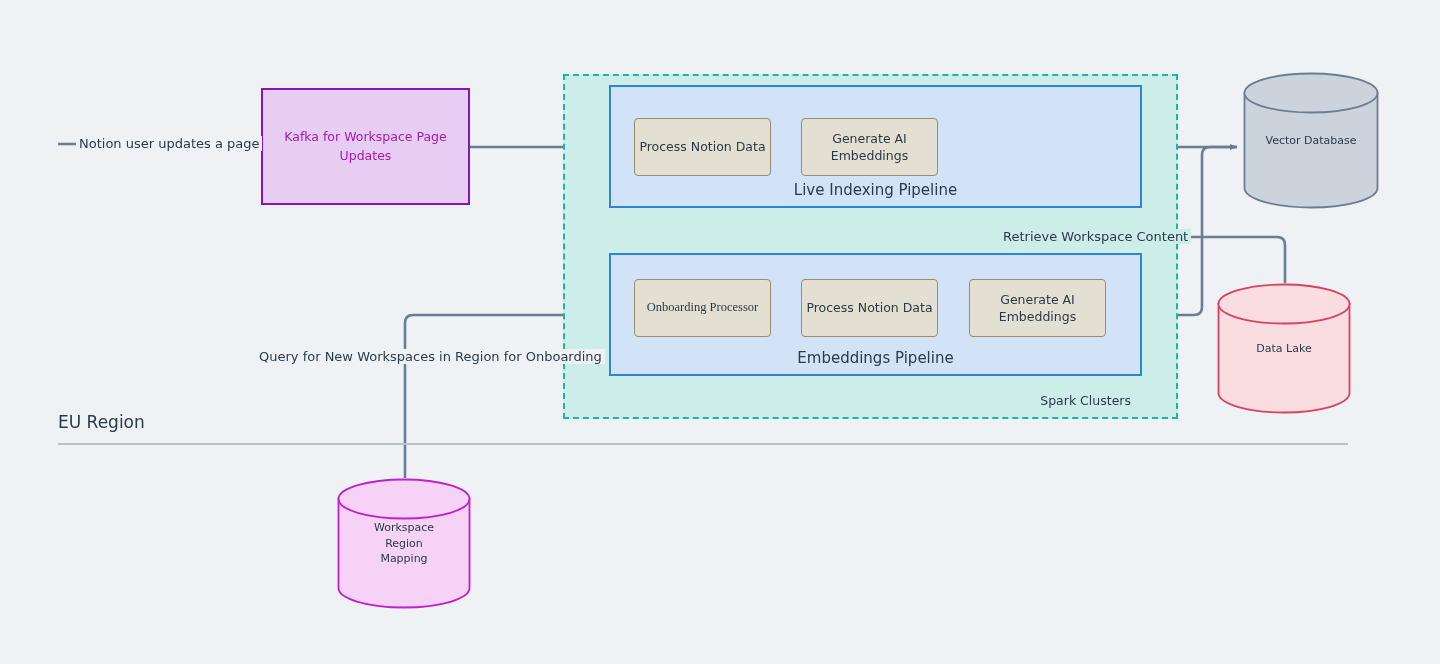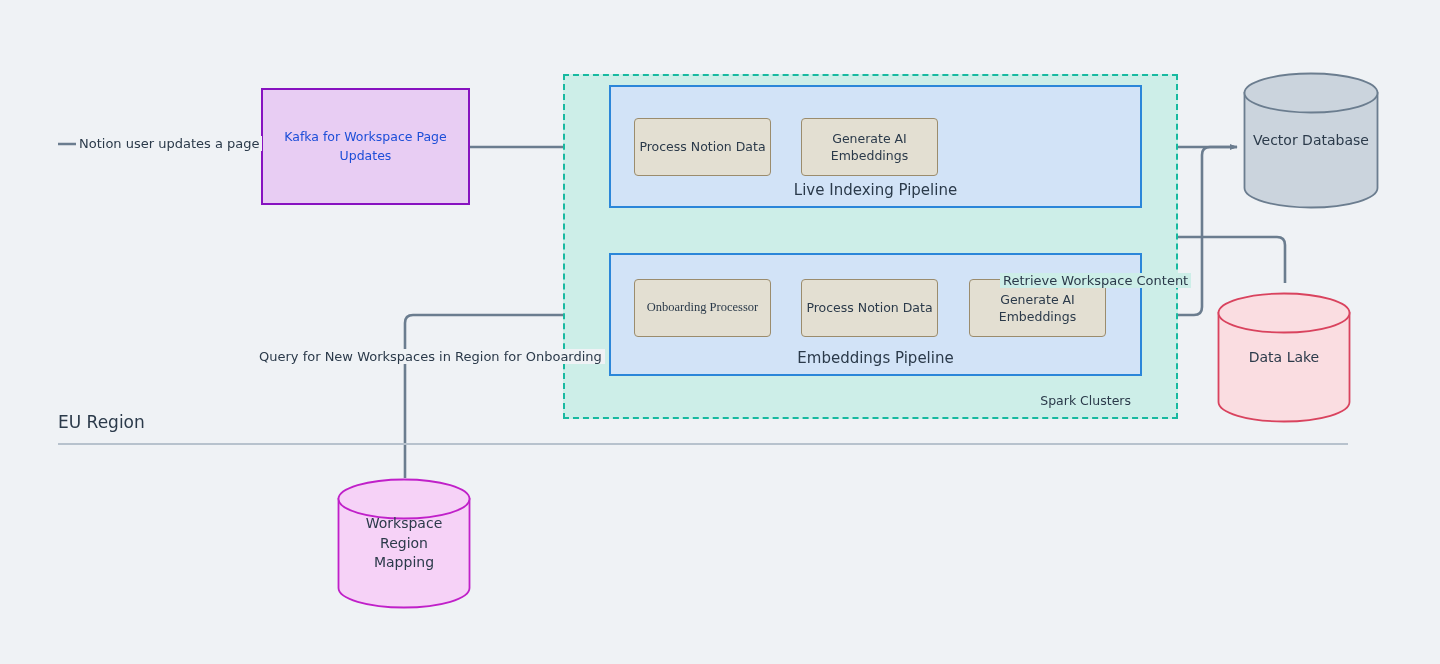--- a/index.html
+++ b/index.html
@@ -82,39 +82,39 @@
   .kafka {
     position: absolute;
     box-sizing: border-box;
     background: #e8cdf3;
     border: 2px solid #8712c0;
     display: flex;
     align-items: center;
     justify-content: center;
     text-align: center;
     font-size: 12.5px;
-    color: #1d4ed8;
+    color: #a21caf;
     line-height: 1.5;
     padding: 8px 14px;
   }
 
   
   .cyl {
     position: absolute;
   }
   .cyl svg { display: block; }
   .cyl-label {
     position: absolute;
     left: 0; top: 0;
     width: 100%; height: 100%;
     display: flex;
     align-items: center;
     justify-content: center;
     text-align: center;
-    font-size: 14px;
+    font-size: 11px;
     color: #2b3a4a;
     line-height: 1.4;
   }
 
   
   .edge-label {
     position: absolute;
     font-size: 13px;
     color: #2b3a4a;
     white-space: nowrap;
@@ -195,38 +195,38 @@
   </div>
 
   <div class="cyl" style="left:1243px; top:72px; width:136px; height:137px;">
     <svg width="136" height="137" viewBox="0 0 136 137">
       <path d="M1.5,21 L1.5,116 A66.5,19.5 0 0 0 134.5,116 L134.5,21 Z" fill="#cbd4dd" stroke="#6b7d8f" stroke-width="1.8"></path>
       <ellipse cx="68" cy="21" rx="66.5" ry="19.5" fill="#cbd4dd" stroke="#6b7d8f" stroke-width="1.8"></ellipse>
     </svg>
     <div class="cyl-label">Vector Database</div>
   </div>
 
-  <div class="cyl" style="left:1217px; top:292px; width:134px; height:131px;">
+  <div class="cyl" style="left:1217px; top:283px; width:134px; height:131px;">
     <svg width="134" height="131" viewBox="0 0 134 131">
       <path d="M1.5,21 L1.5,110 A65.5,19.5 0 0 0 132.5,110 L132.5,21 Z" fill="#fadde1" stroke="#d9435e" stroke-width="1.8"></path>
       <ellipse cx="67" cy="21" rx="65.5" ry="19.5" fill="#fadde1" stroke="#d9435e" stroke-width="1.8"></ellipse>
     </svg>
     <div class="cyl-label">Data Lake</div>
   </div>
 
   <div class="cyl" style="left:337px; top:478px; width:134px; height:131px;">
     <svg width="134" height="131" viewBox="0 0 134 131">
       <path d="M1.5,21 L1.5,110 A65.5,19.5 0 0 0 132.5,110 L132.5,21 Z" fill="#f6d2f7" stroke="#c020c9" stroke-width="1.8"></path>
       <ellipse cx="67" cy="21" rx="65.5" ry="19.5" fill="#f6d2f7" stroke="#c020c9" stroke-width="1.8"></ellipse>
     </svg>
     <div class="cyl-label" style="padding:0 38px; box-sizing:border-box;">Workspace Region Mapping</div>
   </div>
 
   <div class="edge-label" style="left:76px; top:136px;">Notion user updates a page</div>
 
-  <div class="edge-label on-teal" style="left:1000px; top:229px;margin-top:44px;">Retrieve Workspace Content</div>
+  <div class="edge-label on-teal" style="left:1000px; top:229px;">Retrieve Workspace Content</div>
 
   <div class="edge-label" style="left:256px; top:349px;">Query for New Workspaces in Region for Onboarding</div>
 
   <div class="region-title">EU Region</div>
   <div class="region-rule"></div>
 
 </div>
 
 </body></html>

